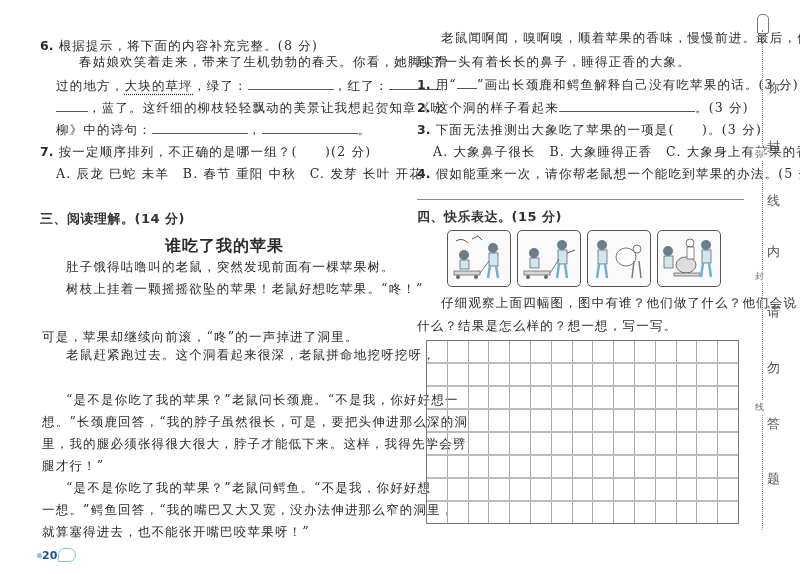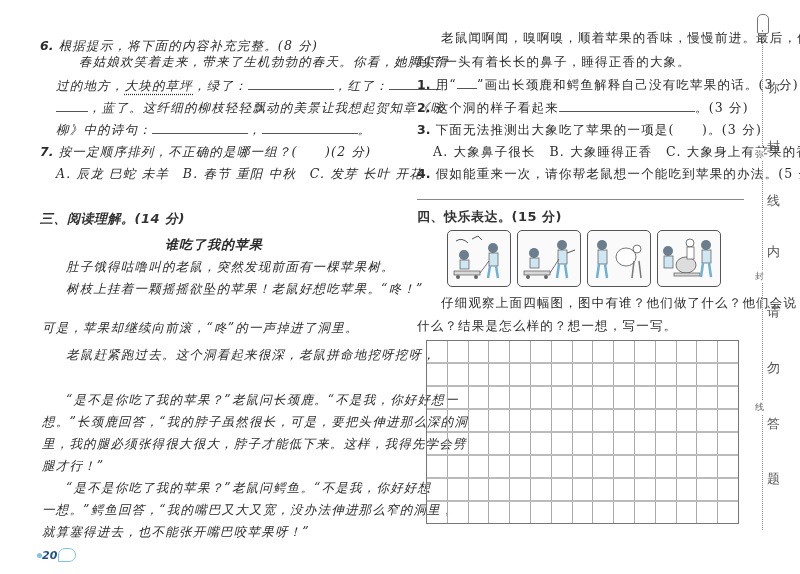--- a/index.html
+++ b/index.html
@@ -2,34 +2,34 @@
 <html><head>
 <meta charset="utf-8">
 <style>
   html, body { margin: 0; padding: 0; }
   body {
     width: 800px; height: 574px; overflow: hidden; background: #ffffff;
     font-family: "DejaVu Serif", "Liberation Serif", serif;
     color: #2b2b2b; position: relative;
   }
   .page { position: absolute; top: 0; }
-  .left { left: 0; width: 400px; height: 414px; font-style: italic; }
+  .left { left: 0; width: 400px; height: 414px; }
   .right { left: 400px; width: 340px; height: 574px; }
   .line {
     position: absolute; font-size: 12.5px; line-height: 16px; white-space: nowrap;
     letter-spacing: 1.2px;
   }
   .qnum { font-weight: bold; font-family: "DejaVu Sans", sans-serif; letter-spacing: 0; }
   .sec {
     position: absolute; font-family: "DejaVu Sans", "Liberation Sans", sans-serif;
     font-size: 13px; font-weight: bold; color: #333; letter-spacing: 0.5px; white-space: nowrap;
   }
   .title {
     position: absolute; font-family: "DejaVu Sans", sans-serif; font-weight: bold;
-    font-size: 13px; letter-spacing: 1px; white-space: nowrap;
+    font-size: 16px; letter-spacing: 1px; white-space: nowrap;
   }
   .blank { display: inline-block; border-bottom: 1px solid #555; height: 11px; vertical-align: baseline; }
   .dots { text-decoration: underline dotted; text-underline-offset: 4px; }
   .pagenum {
     position: absolute; left: 42px; top: 549px; font-family: "DejaVu Sans", sans-serif;
     font-size: 11px; font-weight: bold; color: #1e4f8a;
   }
   .pagenum-deco { position: absolute; left: 58px; top: 548px; width: 16px; height: 12px;
     border: 1px solid #7fc4e8; border-radius: 8px 8px 8px 0; }
   .pagenum-dot { position: absolute; left: 37px; top: 553px; width: 5px; height: 5px; border-radius: 50%; background: #7fc4e8; }
@@ -78,21 +78,21 @@
     <span>按一定顺序排列，不正确的是哪一组？(　　)(2 分)</span>
   </div>
   <div class="line" style="left:56px;top:166px;">A. 辰龙 巳蛇 未羊　B. 春节 重阳 中秋　C. 发芽 长叶 开花</div>
 
 
   <div class="sec" style="left:40px;top:210px;">三、阅读理解。(14 分)</div>
   <div class="title" style="left:165px;top:236px;">谁吃了我的苹果</div>
 
   <div class="line" style="left:66px;top:281px;">树枝上挂着一颗摇摇欲坠的苹果！老鼠好想吃苹果。“咚！”</div>
   <div class="line" style="left:66px;top:259px;">肚子饿得咕噜叫的老鼠，突然发现前面有一棵苹果树。</div>
-  <div class="line" style="left:42px;top:320px;">可是，苹果却继续向前滚，“咚”的一声掉进了洞里。</div>
+  <div class="line" style="left:42px;top:329px;">可是，苹果却继续向前滚，“咚”的一声掉进了洞里。</div>
   <div class="line" style="left:66px;top:347px;">老鼠赶紧跑过去。这个洞看起来很深，老鼠拼命地挖呀挖呀，</div>
   <div class="line" style="left:66px;top:392px;">“是不是你吃了我的苹果？”老鼠问长颈鹿。“不是我，你好好想一</div>
   <div class="line" style="left:42px;top:414px;">想。”长颈鹿回答，“我的脖子虽然很长，可是，要把头伸进那么深的洞</div>
   <div class="line" style="left:42px;top:436px;">里，我的腿必须张得很大很大，脖子才能低下来。这样，我得先学会劈</div>
   <div class="line" style="left:42px;top:458px;text-align:right;">腿才行！”</div>
   <div class="line" style="left:66px;top:480px;">“是不是你吃了我的苹果？”老鼠问鳄鱼。“不是我，你好好想</div>
   <div class="line" style="left:42px;top:502px;">一想。”鳄鱼回答，“我的嘴巴又大又宽，没办法伸进那么窄的洞里，</div>
   <div class="line" style="left:42px;top:524px;">就算塞得进去，也不能张开嘴巴咬苹果呀！”</div>
 
   <div class="pagenum-dot"></div>

